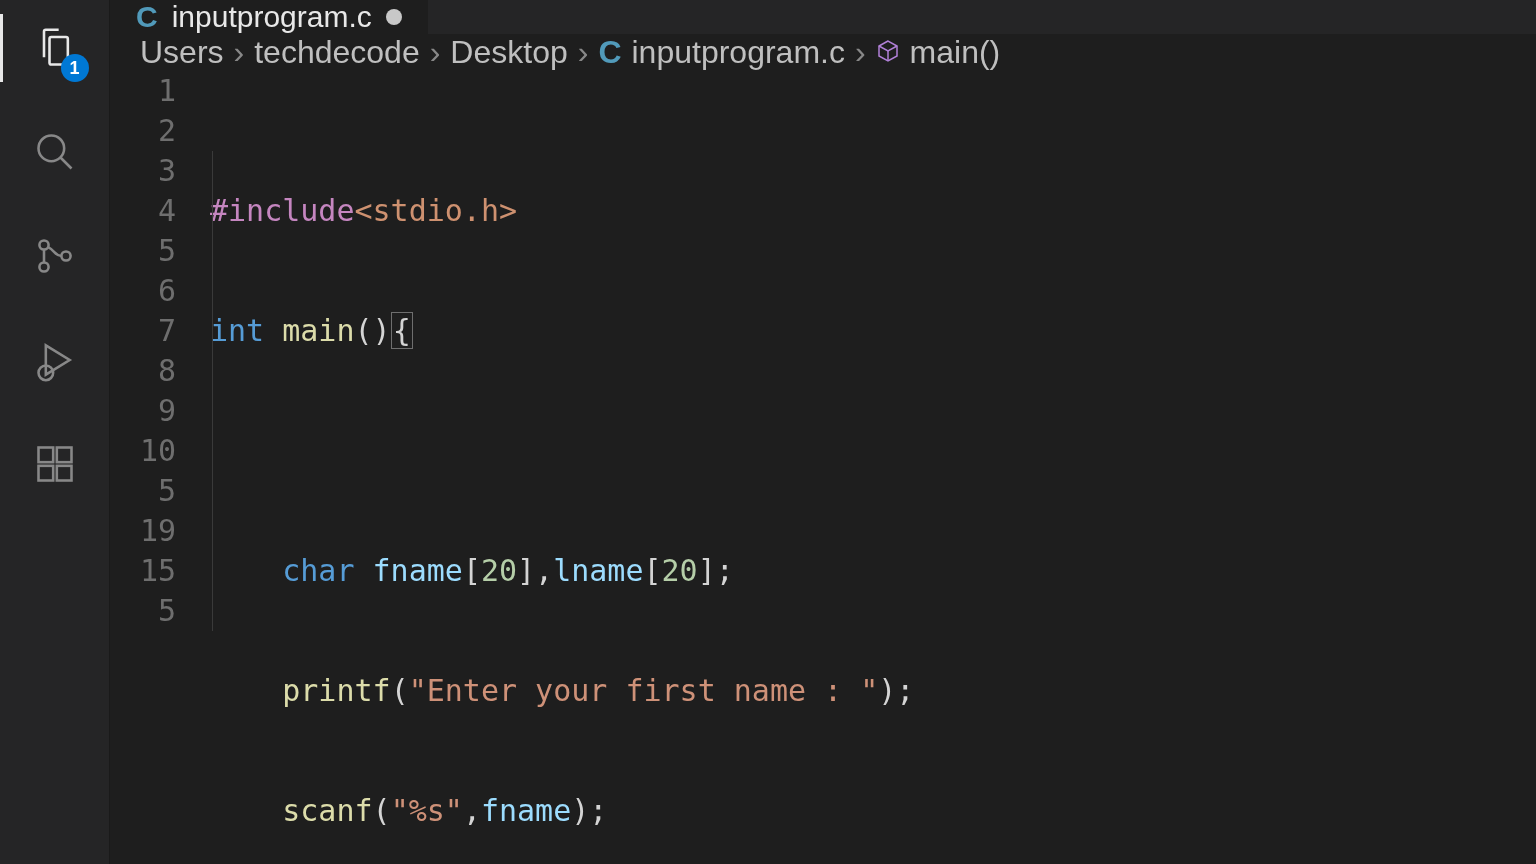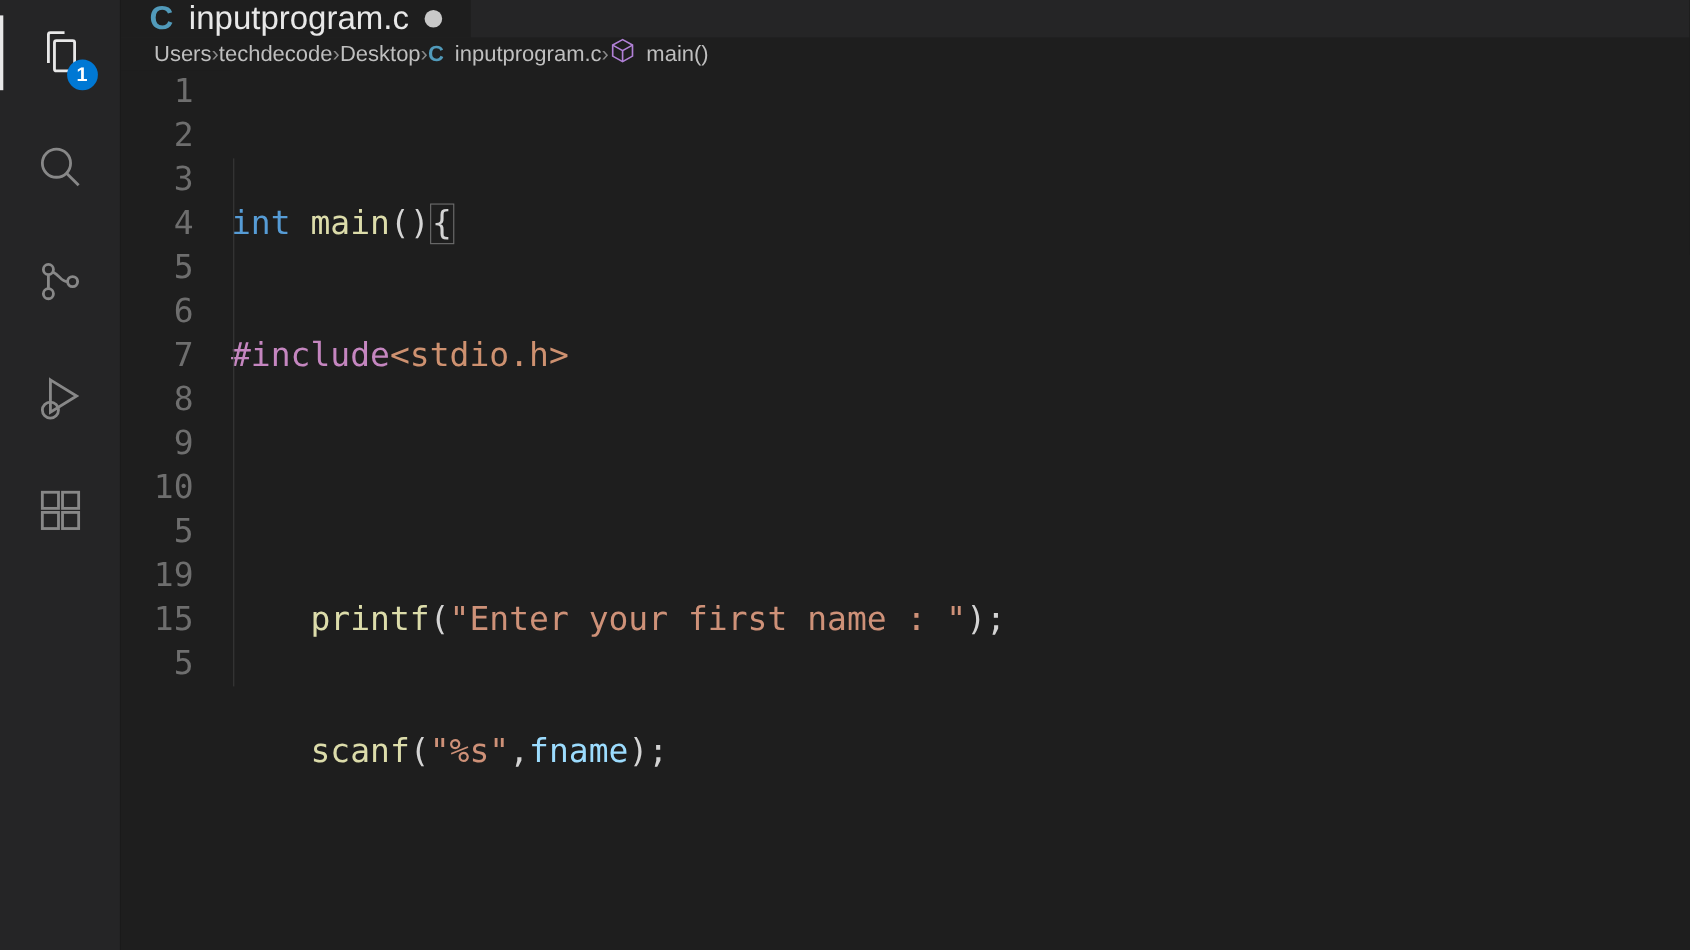--- a/index.html
+++ b/index.html
@@ -12,21 +12,21 @@
     .activity-item.active::before { content: ""; position: absolute; left: -27px; top: -6px; width: 3px; height: 68px; background: #e8e8e8; }
     .activity-item svg { width: 44px; height: 44px; stroke: currentColor; fill: none; stroke-width: 1.4; }
     .badge { position: absolute; right: -6px; bottom: -6px; background: #0078d4; color: #fff; border-radius: 50%; width: 28px; height: 28px; font-size: 18px; font-weight: 600; display: flex; align-items: center; justify-content: center; }
     
     .editor { flex: 1; display: flex; flex-direction: column; background: #1e1e1e; min-width: 0; }
     .tabs { height: 74px; display: flex; background: #252526; }
     .tab { display: flex; align-items: center; gap: 14px; padding: 0 26px; background: #1e1e1e; color: #e8e8e8; font-size: 30px; cursor: pointer; }
     .tab .lang-badge { color: #519aba; font-weight: 700; font-size: 30px; }
     .tab .dirty { width: 16px; height: 16px; border-radius: 50%; background: #c8c8c8; }
     
-    .breadcrumbs { height: 52px; display: flex; align-items: center; padding: 0 30px; color: #bfbfbf; font-size: 20px; }
+    .breadcrumbs { height: 52px; display: flex; align-items: center; padding: 0 30px; color: #bfbfbf; font-size: 32px; gap: 10px; }
     .crumb { display: flex; align-items: center; gap: 10px; cursor: pointer; }
     .chev { color: #888; }
     .lang-badge-small { color: #519aba; font-weight: 700; }
     .symbol-icon svg { width: 24px; height: 24px; stroke: #b180d7; fill: none; stroke-width: 1.5; }
     
     .code-area { flex: 1; display: flex; font-family: "Menlo", "Consolas", monospace; font-size: 30px; line-height: 40px; }
     .gutter { width: 100px; text-align: right; color: #6e6e6e; padding-right: 34px; user-select: none; background: #1e1e1e; }
     .gutter .ln { height: 40px; }
     .code { flex: 1; white-space: pre; color: #d4d4d4; position: relative; }
     .code .row { height: 40px; display: block; }
@@ -136,23 +136,24 @@
         <div class="ln">8</div>
         <div class="ln">9</div>
         <div class="ln">10</div>
         <div class="ln">5</div>
         <div class="ln">19</div>
         <div class="ln">15</div>
         <div class="ln">5</div>
       </div>
       <div class="code">
         <div class="indent-guide"></div>
+        <span class="row"><span class="tok-pp">#include</span><span class="tok-std">&lt;stdio.h&gt;</span></span>
         <span class="row"><span class="tok-kw">int</span><span> </span><span class="tok-fn">main</span><span class="tok-punc">()</span><span class="tok-punc bracket-hi">{</span></span>
-        <span class="row"><span class="tok-pp">#include</span><span class="tok-std">&lt;stdio.h&gt;</span></span>
         <span class="row"></span>
+        <span class="row"><span>    </span><span class="tok-type">char</span><span> </span><span class="tok-var">fname</span><span class="tok-punc">[</span><span class="tok-num">20</span><span class="tok-punc">],</span><span class="tok-var">lname</span><span class="tok-punc">[</span><span class="tok-num">20</span><span class="tok-punc">];</span></span>
         <span class="row"><span>    </span><span class="tok-fn">printf</span><span class="tok-punc">(</span><span class="tok-str">"Enter your first name : "</span><span class="tok-punc">);</span></span>
         <span class="row"><span>    </span><span class="tok-fn">scanf</span><span class="tok-punc">(</span><span class="tok-str">"%s"</span><span class="tok-punc">,</span><span class="tok-var">fname</span><span class="tok-punc">);</span></span>
         
         
         
         
         
         
         
         

